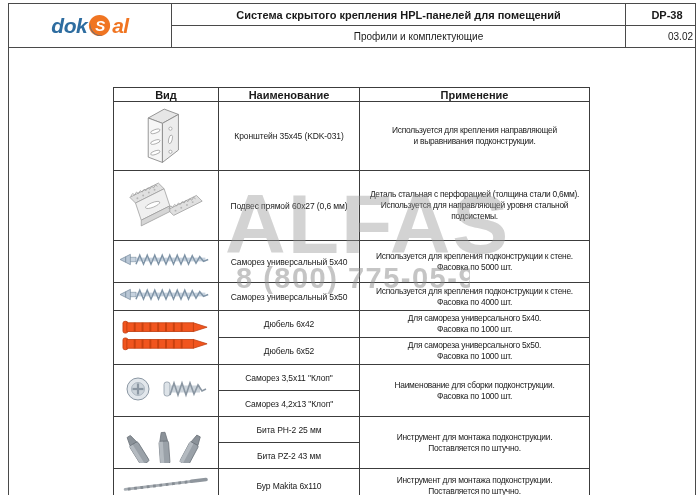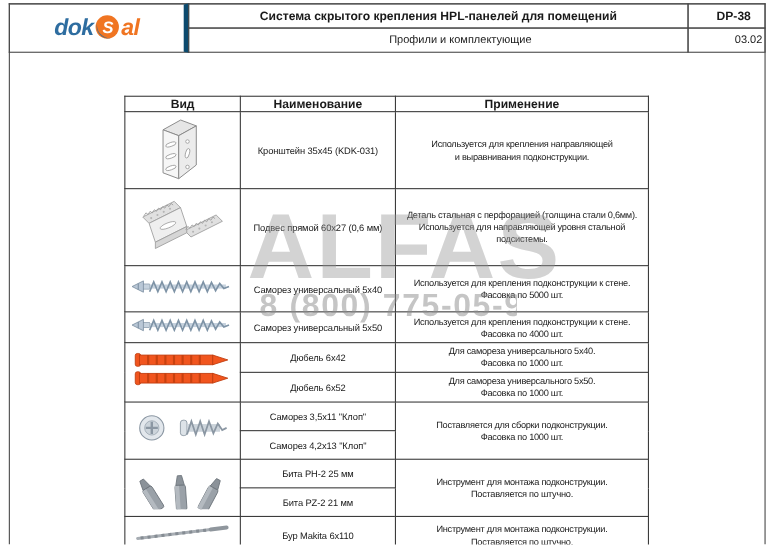--- a/index.html
+++ b/index.html
@@ -4,21 +4,21 @@
 <style>
   html,body{margin:0;padding:0;background:#ffffff;}
   body{width:700px;height:495px;position:relative;font-family:"Liberation Sans",sans-serif;color:#1a1a1a;overflow:hidden;}
 
   
   .page-frame{position:absolute;left:8px;top:3px;width:688px;height:492px;border-left:1px solid #4a4a4a;border-right:1px solid #4a4a4a;border-top:1px solid #4a4a4a;box-sizing:border-box;}
 
   
   .doc-header{position:absolute;left:8px;top:3px;width:689px;height:45px;display:flex;box-sizing:border-box;}
   .hdr-cell{box-sizing:border-box;border:1px solid #4a4a4a;}
-  .logo-cell{width:164px;height:45px;display:flex;align-items:center;justify-content:center;border-right:5px solid #0c4a6e;}
+  .logo-cell{width:164px;height:45px;display:flex;align-items:center;justify-content:center;border-right:1px solid #0c4a6e;}
   .hdr-mid{width:455px;height:45px;margin-left:-1px;display:flex;flex-direction:column;}
   .hdr-right{width:71px;height:45px;margin-left:-1px;display:flex;flex-direction:column;}
   .hdr-row-top{height:23px;border:1px solid #4a4a4a;display:flex;align-items:center;justify-content:center;box-sizing:border-box;}
   .hdr-row-bot{height:23px;margin-top:-1px;border:1px solid #4a4a4a;display:flex;align-items:center;justify-content:center;box-sizing:border-box;padding-left:40px;}
   .doc-title{font-size:11px;font-weight:bold;}
   .doc-subtitle{font-size:10px;}
   .doc-code{font-size:11px;font-weight:bold;margin-left:13px;}
   .sheet-code{font-size:10px;}
 
   .logo{display:flex;align-items:center;font-style:italic;font-weight:bold;font-size:21px;letter-spacing:-0.5px;}
@@ -219,21 +219,21 @@
           <circle cx="18" cy="20" r="6.5" fill="#ccd4db" stroke="#9aa5b0" stroke-width="0.7"></circle>
           <line x1="18" y1="14.5" x2="18" y2="25.5" stroke="#8b97a3" stroke-width="2.2"></line>
           <line x1="12.5" y1="20" x2="23.5" y2="20" stroke="#8b97a3" stroke-width="2.2"></line>
           <rect x="44" y="13" width="6" height="14" rx="2.5" fill="#dde3e8" stroke="#8b97a3" stroke-width="0.8"></rect>
           <rect x="50" y="16.5" width="30" height="7" fill="#ccd4db"></rect>
           <path d="M50,26 L54,14 L58,26 L62,14 L66,26 L70,14 L74,25 L78,16 L82,22 L86,20" fill="none" stroke="#8b97a3" stroke-width="1.6"></path>
         </svg>
       </td>
       <td class="name-cell"><span>Саморез 3,5x11 "Клоп"</span></td>
       <td class="app-cell" rowspan="2">
-        <div>Поставляется для сборки подконструкции.</div>
+        <div>Наименование для сборки подконструкции.</div>
           <div>Фасовка по 1000 шт.</div>
       </td>
     </tr>
     <tr style="height:26px">
       <td class="name-cell"><span>Саморез 4,2x13 "Клоп"</span></td>
     </tr>
 
     <tr style="height:26px">
       <td class="img-cell" rowspan="2">
         <svg width="92" height="44" viewBox="0 0 96 46">
@@ -254,21 +254,21 @@
           </g>
         </svg>
       </td>
       <td class="name-cell"><span>Бита PH-2 25 мм</span></td>
       <td class="app-cell" rowspan="2">
         <div>Инструмент для монтажа подконструкции.</div>
           <div>Поставляется по штучно.</div>
       </td>
     </tr>
     <tr style="height:26px">
-      <td class="name-cell"><span>Бита PZ-2 21 мм</span></td>
+      <td class="name-cell"><span>Бита PZ-2 43 мм</span></td>
     </tr>
 
     <tr style="height:34px">
       <td class="img-cell">
         <svg width="94" height="20" viewBox="0 0 96 22">
           <path d="M3,17 L76,8" stroke="#a7adb3" stroke-width="3" stroke-linecap="round"></path>
           <path d="M6,16.7 L76,8.2" stroke="#858c93" stroke-width="3" stroke-dasharray="3 4" fill="none"></path>
           <path d="M76,8 L92,6" stroke="#8f969d" stroke-width="4" stroke-linecap="round"></path>
         </svg>
       </td>

